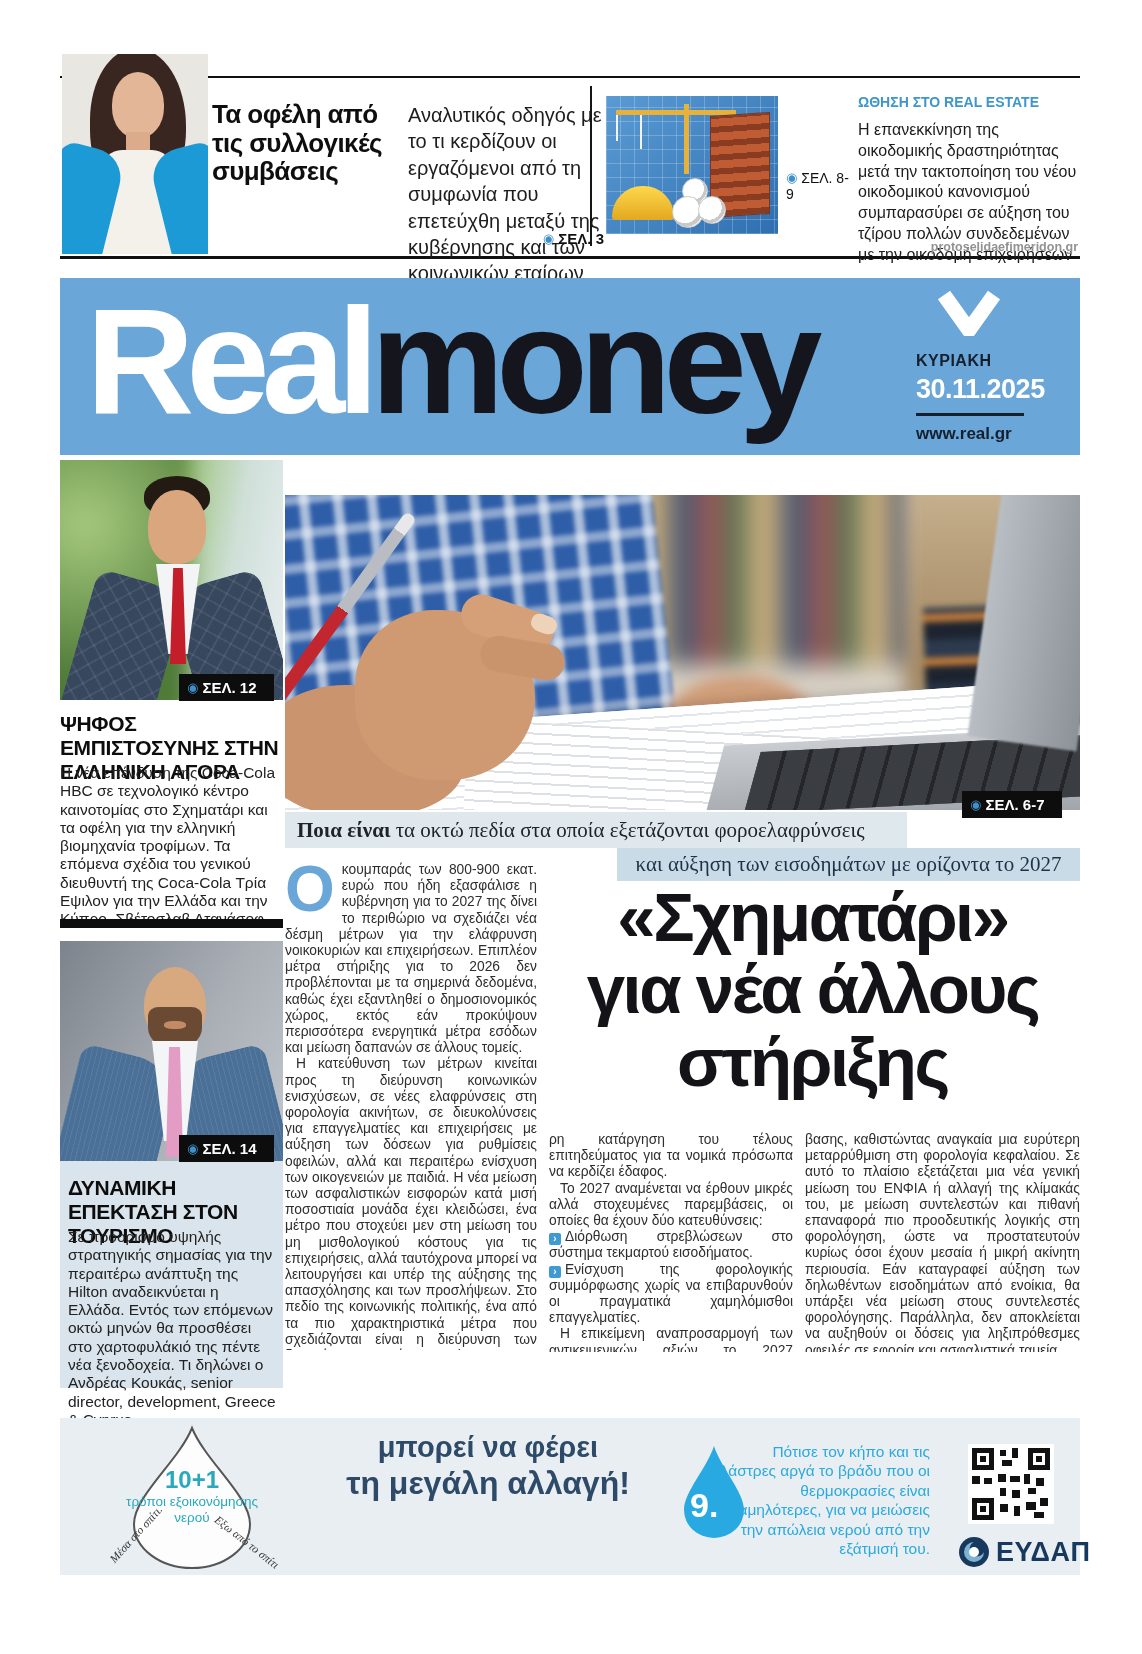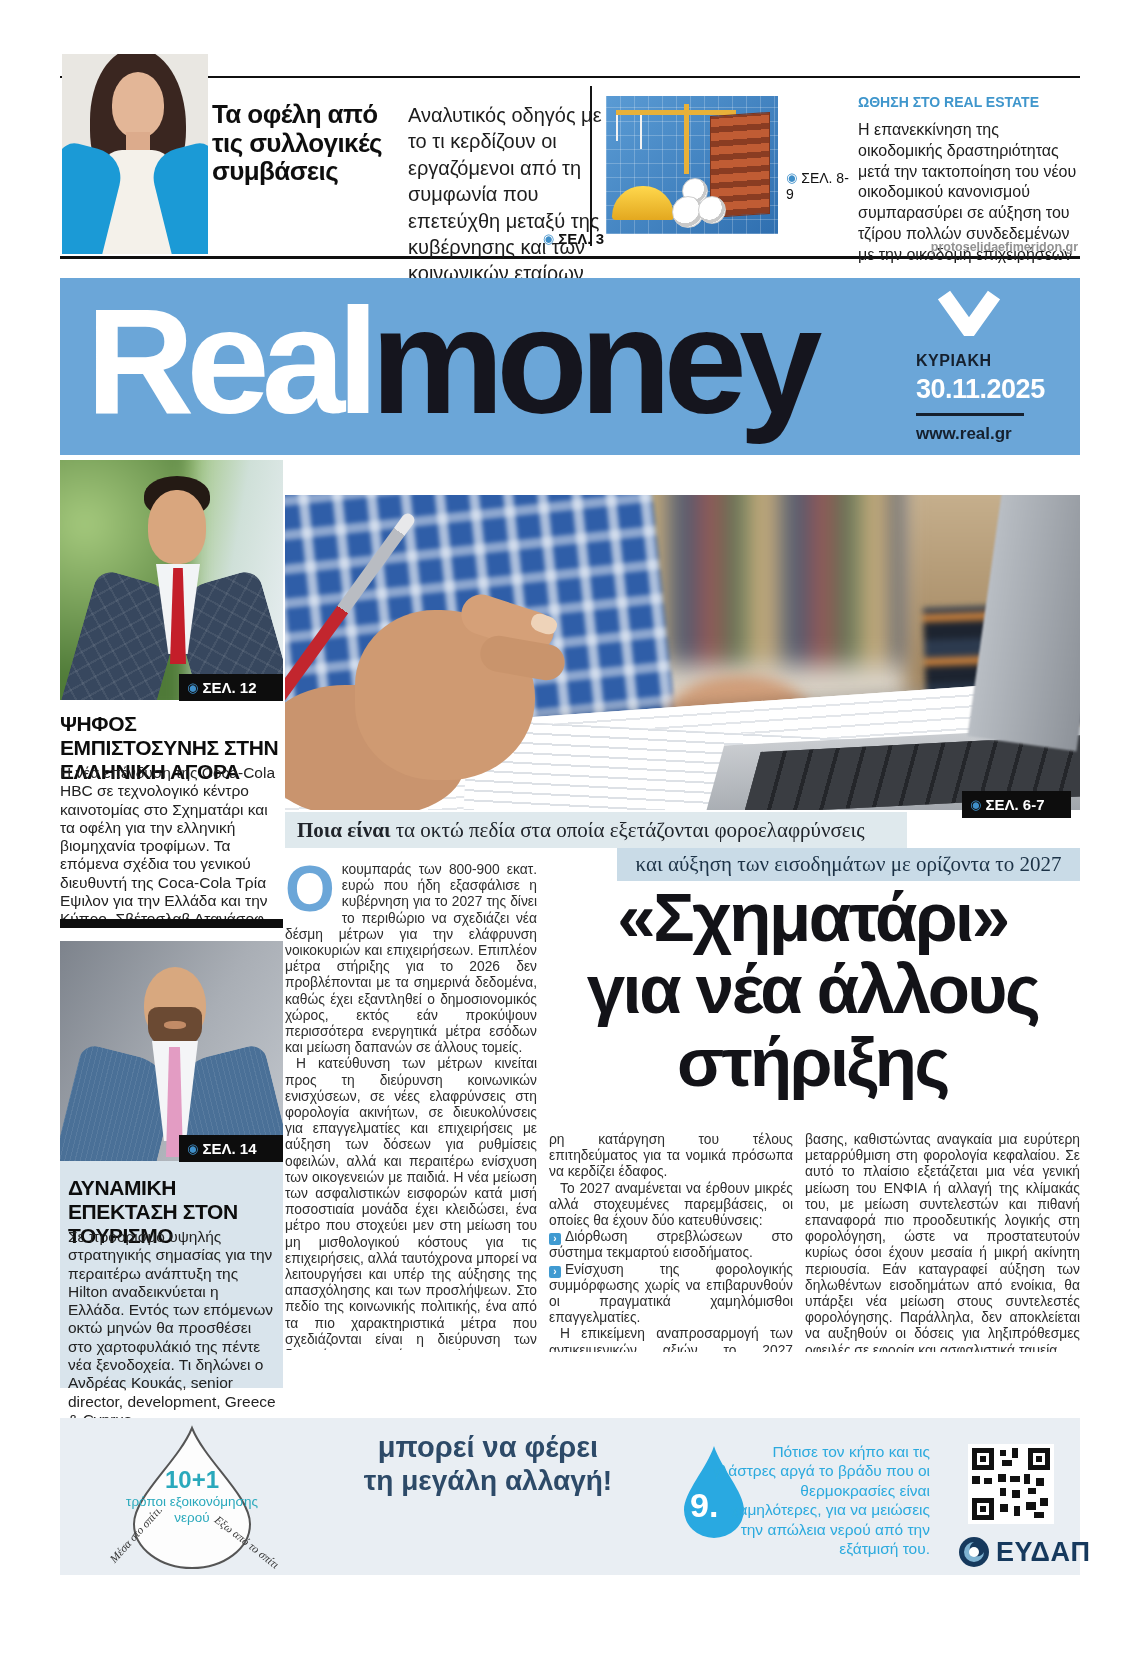--- a/index.html
+++ b/index.html
@@ -48,21 +48,21 @@
   #mast-title .t-white{color:#ffffff;}
   #mast-title .t-dark{color:#15151e;}
   #mast-right{left:856px;top:12px;width:150px;}
   #v-logo{display:block;margin-left:22px;}
   #mast-day{margin-top:16px;font-size:16px;font-weight:bold;color:#15202e;letter-spacing:.5px;}
   #mast-date{margin-top:4px;font-size:27px;font-weight:bold;color:#ffffff;letter-spacing:-0.5px;}
   #mast-rule{margin-top:8px;width:108px;height:3px;background:#15202e;}
   #mast-url{margin-top:8px;font-size:17px;font-weight:bold;color:#15202e;}
 
   
-  .badge{position:absolute;background:#0d0d0d;color:#fff;font-size:15px;font-weight:bold;padding:5px 26px 5px 8px;white-space:nowrap;z-index:5;}
+  .badge{position:absolute;background:#0d0d0d;color:#fff;font-size:15px;font-weight:bold;padding:5px 17px 5px 8px;white-space:nowrap;z-index:5;}
   #photo1{left:60px;top:460px;width:223px;height:240px;overflow:hidden;background:linear-gradient(100deg,#86b061 0%,#567f3d 34%,#9fc47f 48%,#cfe0d8 72%,#e8eef2 100%);}
   .p1-blur{position:absolute;left:-20px;top:-20px;width:150px;height:280px;background:radial-gradient(circle at 30% 30%,#a6ca7e,#4f7a38 70%);filter:blur(10px);}
   .p1-face{position:absolute;left:88px;top:30px;width:58px;height:74px;border-radius:48% 48% 44% 44%;background:#d9a67e;z-index:2;}
   .p1-hair{position:absolute;left:84px;top:16px;width:66px;height:40px;border-radius:50% 50% 40% 40%;background:#241a14;z-index:1;}
   .p1-suit-l{position:absolute;left:18px;top:118px;width:92px;height:140px;background:#37475e;transform:rotate(16deg);border-radius:18px 40px 0 0;z-index:2;
      background-image:repeating-linear-gradient(45deg,rgba(255,255,255,.07) 0 2px,transparent 2px 14px),repeating-linear-gradient(-45deg,rgba(255,255,255,.07) 0 2px,transparent 2px 14px);background-color:#37475e;}
   .p1-suit-r{position:absolute;left:126px;top:118px;width:92px;height:140px;background:#37475e;transform:rotate(-16deg);border-radius:40px 18px 0 0;z-index:2;
      background-image:repeating-linear-gradient(45deg,rgba(255,255,255,.07) 0 2px,transparent 2px 14px),repeating-linear-gradient(-45deg,rgba(255,255,255,.07) 0 2px,transparent 2px 14px);background-color:#37475e;}
   .p1-shirt{position:absolute;left:96px;top:104px;width:44px;height:90px;background:#f2f4f6;z-index:3;clip-path:polygon(0 0,100% 0,72% 100%,28% 100%);}
   .p1-tie{position:absolute;left:110px;top:108px;width:16px;height:96px;background:#c41e2a;z-index:4;clip-path:polygon(20% 0,80% 0,100% 100%,0 100%);}
@@ -136,21 +136,21 @@
   #wd-wrap{left:52px;top:6px;width:180px;height:150px;}
   #wd-text{position:absolute;left:0;top:44px;width:160px;text-align:center;color:#2aa9bc;}
   #wd-title{font-size:24px;font-weight:bold;line-height:1;}
   #wd-sub{font-size:13.5px;line-height:1.15;margin-top:2px;}
   .wd-curve{position:absolute;font-family:"Liberation Serif","DejaVu Serif",serif;font-style:italic;font-size:11.5px;color:#333;}
   #wd-curve-l{left:-12px;top:104px;transform:rotate(-48deg);}
   #wd-curve-r{left:96px;top:112px;transform:rotate(38deg);}
   #bs-center{left:268px;top:10px;width:320px;text-align:center;color:#2d4a68;}
   #bs-c1{font-size:21px;font-weight:500;line-height:1.25;}
   #bs-c2{font-size:29px;font-weight:600;line-height:1.2;margin-top:2px;}
-  #bs-c3{font-size:28px;font-weight:600;line-height:1.15;}
+  #bs-c3{font-size:32px;font-weight:600;line-height:1.15;}
   #drop9{left:614px;top:26px;width:80px;height:100px;}
   #drop9 span{position:absolute;left:16px;top:42px;color:#fff;font-size:34px;font-weight:bold;}
   #bs-tip{left:652px;top:24px;width:218px;text-align:right;font-size:15.5px;line-height:1.25;color:#2baade;font-weight:500;}
   #qr-box{left:908px;top:26px;width:86px;height:80px;background:#fff;padding:4px;box-sizing:border-box;}
   #eydap{left:898px;top:118px;width:170px;}
   #eydap-label{display:inline-block;vertical-align:middle;font-size:27px;font-weight:bold;color:#16395d;letter-spacing:.5px;margin-left:6px;}
 </style>
 </head>
 <body>
 

